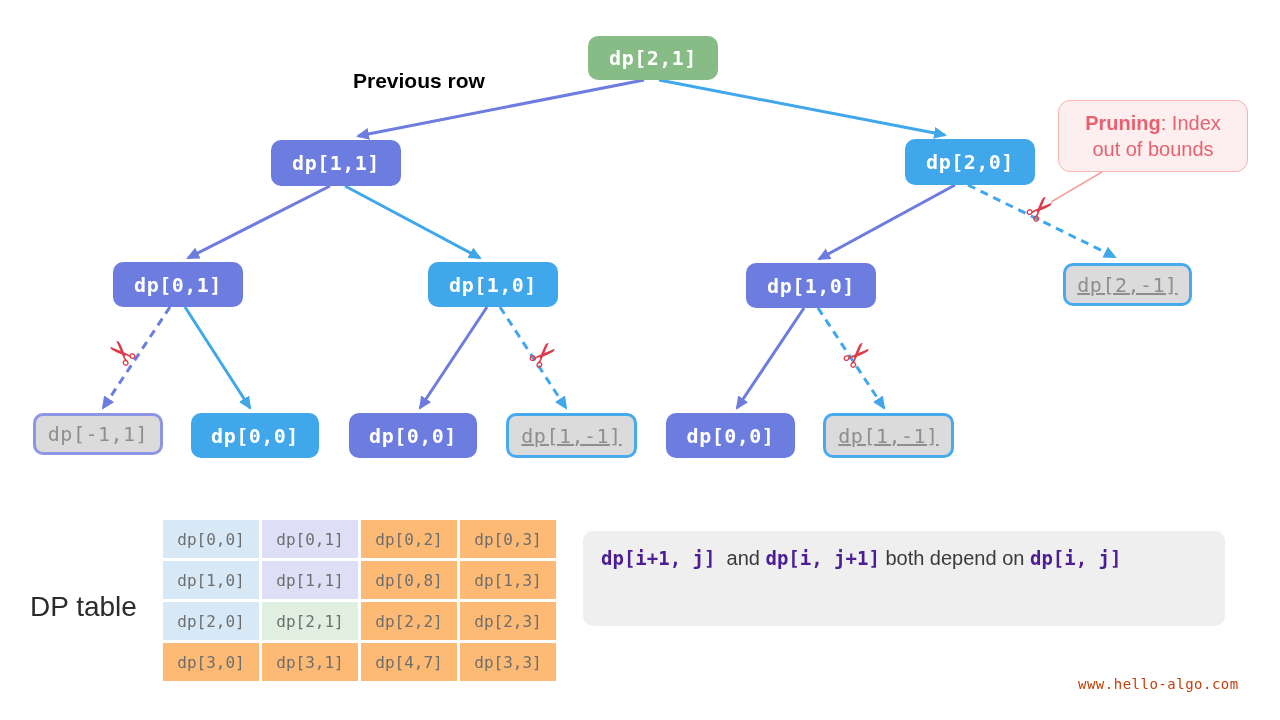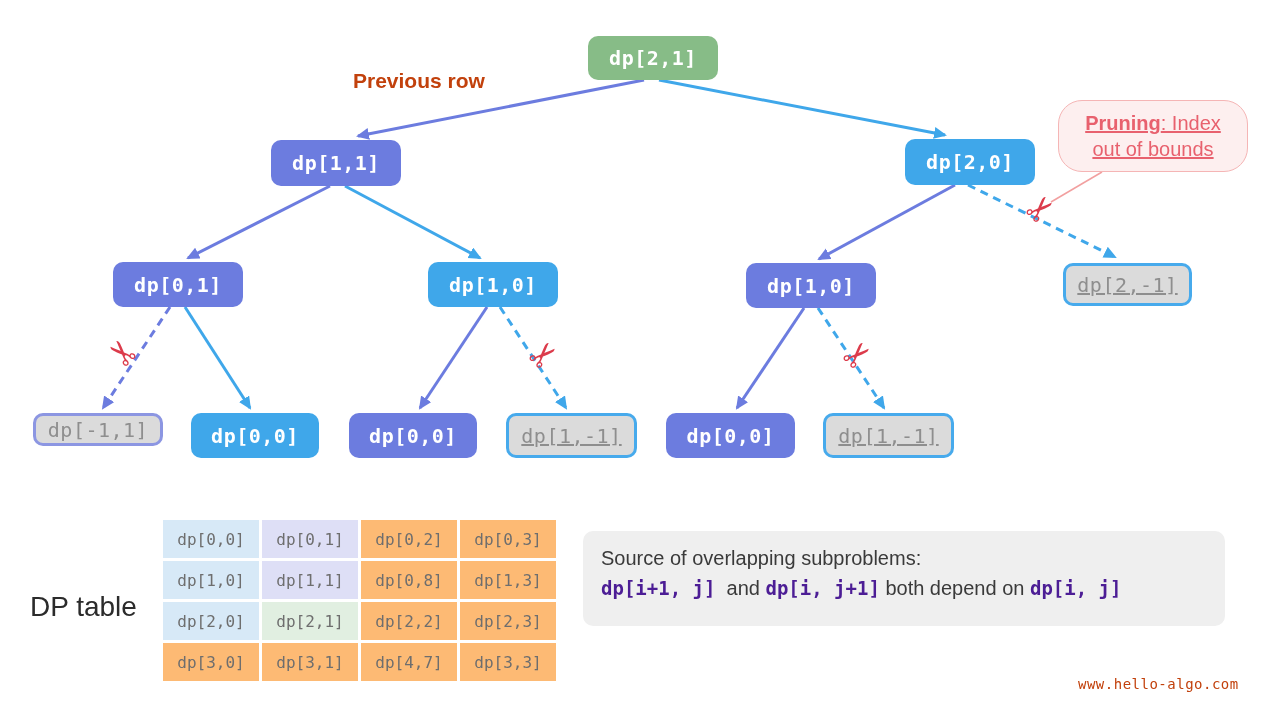--- a/index.html
+++ b/index.html
@@ -12,27 +12,27 @@
     position:absolute;border-radius:10px;display:flex;align-items:center;justify-content:center;
     font-family:"DejaVu Sans Mono", monospace;font-weight:bold;font-size:20px;color:#ffffff;
     letter-spacing:.5px;box-sizing:border-box;z-index:3;
   }
   .node.green{background:#87BC87;}
   .node.purple{background:#6C7CDF;}
   .node.blue{background:#3FA7EA;}
   .node.gray-purple{background:#DBDBDB;border:3px solid #8C96E2;color:#8E8E8E;font-weight:normal;}
   .node.gray-blue{background:#DBDBDB;border:3px solid #47AAEC;color:#8E8E8E;font-weight:normal;text-decoration:underline;}
   .branch-label{position:absolute;font-weight:bold;font-size:21px;z-index:2;white-space:nowrap;}
-  #label-prev-row{left:353px;top:69px;color:#c2410c;}
+  #label-prev-row{left:353px;top:69px;color:#000000;}
   #label-prev-col{left:832px;top:69px;color:#1B87D6;}
   #callout{
     position:absolute;left:1058px;top:100px;width:190px;height:72px;box-sizing:border-box;
-    background:#FDEFEF;border:1.5px solid #F5B5B5;border-radius:24px;z-index:3;
+    background:#FDEFEF;border:1.5px solid #F5B5B5;border-radius:12px;z-index:3;
     display:flex;flex-direction:column;align-items:center;justify-content:center;
-    color:#E8616E;font-size:20px;line-height:26px;text-align:left;text-decoration:underline;
+    color:#E8616E;font-size:20px;line-height:26px;text-align:left;
   }
   #callout b{font-weight:bold;}
   .scissors{
     position:absolute;z-index:4;color:#DC3B4B;font-size:34px;line-height:34px;
     font-family:"DejaVu Sans", sans-serif;
   }
   #dp-table-label{position:absolute;left:30px;top:591px;font-size:28px;color:#2B2B2B;z-index:2;}
   #dp-grid{
     position:absolute;left:163px;top:520px;display:grid;z-index:2;
     grid-template-columns:repeat(4,96px);grid-auto-rows:38px;gap:3px;
@@ -94,21 +94,21 @@
   </div>
 
   <div id="tree-layer">
       <div class="node green" style="left: 588px; top: 36px; width: 130px; height: 44px;">dp[2,1]</div>
       <div class="node purple" style="left: 271px; top: 140px; width: 130px; height: 46px;">dp[1,1]</div>
       <div class="node blue" style="left: 905px; top: 139px; width: 130px; height: 46px;">dp[2,0]</div>
       <div class="node purple" style="left: 113px; top: 262px; width: 130px; height: 45px;">dp[0,1]</div>
       <div class="node blue" style="left: 428px; top: 262px; width: 130px; height: 45px;">dp[1,0]</div>
       <div class="node purple" style="left: 746px; top: 263px; width: 130px; height: 45px;">dp[1,0]</div>
       <div class="node gray-blue" style="left: 1063px; top: 263px; width: 129px; height: 43px;">dp[2,-1]</div>
-      <div class="node gray-purple" style="left: 33px; top: 413px; width: 130px; height: 33px;">dp[-1,1]</div>
+      <div class="node gray-purple" style="left: 33px; top: 413px; width: 130px; height: 42px;">dp[-1,1]</div>
       <div class="node blue" style="left: 191px; top: 413px; width: 128px; height: 45px;">dp[0,0]</div>
       <div class="node purple" style="left: 349px; top: 413px; width: 128px; height: 45px;">dp[0,0]</div>
       <div class="node gray-blue" style="left: 506px; top: 413px; width: 131px; height: 45px;">dp[1,-1]</div>
       <div class="node purple" style="left: 666px; top: 413px; width: 129px; height: 45px;">dp[0,0]</div>
       <div class="node gray-blue" style="left: 823px; top: 413px; width: 131px; height: 45px;">dp[1,-1]</div>
       <span class="scissors" style="left: 122px; top: 353px; transform: translate(-50%, -50%) scaleX(-1) rotate(-45deg);">✂</span>
       <span class="scissors" style="left: 543px; top: 355px; transform: translate(-50%, -50%) rotate(-45deg);">✂</span>
       <span class="scissors" style="left: 857px; top: 355px; transform: translate(-50%, -50%) rotate(-45deg);">✂</span>
       <span class="scissors" style="left: 1040px; top: 209px; transform: translate(-50%, -50%) rotate(-45deg);">✂</span>
     </div>
@@ -127,18 +127,17 @@
       <div class="cell c-green">dp[2,1]</div>
       <div class="cell c-gray">dp[2,2]</div>
       <div class="cell c-gray">dp[2,3]</div>
       <div class="cell c-gray">dp[3,0]</div>
       <div class="cell c-gray">dp[3,1]</div>
       <div class="cell c-gray">dp[4,7]</div>
       <div class="cell c-gray">dp[3,3]</div>
     </div>
 
   <div id="info-box">
-    <div id="info-line1">Source of overlapping subproblems:</div>
     <div id="info-line2"><span class="code">dp[i+1, j]</span><span>  and </span><span class="code">dp[i, j+1]</span><span> both depend on </span><span class="code">dp[i, j]</span></div>
   </div>
 
   <div id="watermark">www.hello-algo.com</div>
 </div>
 
 </body></html>

